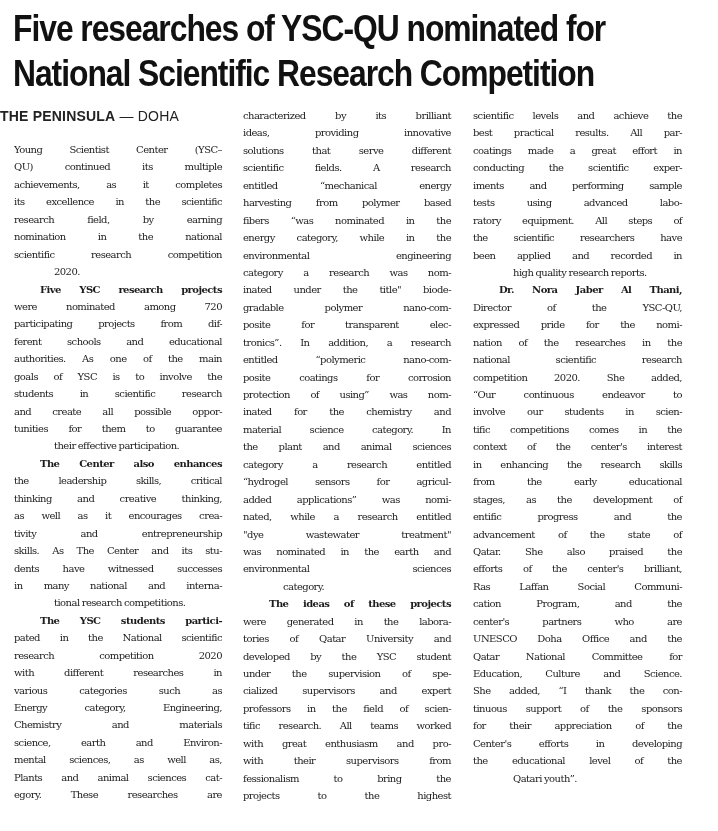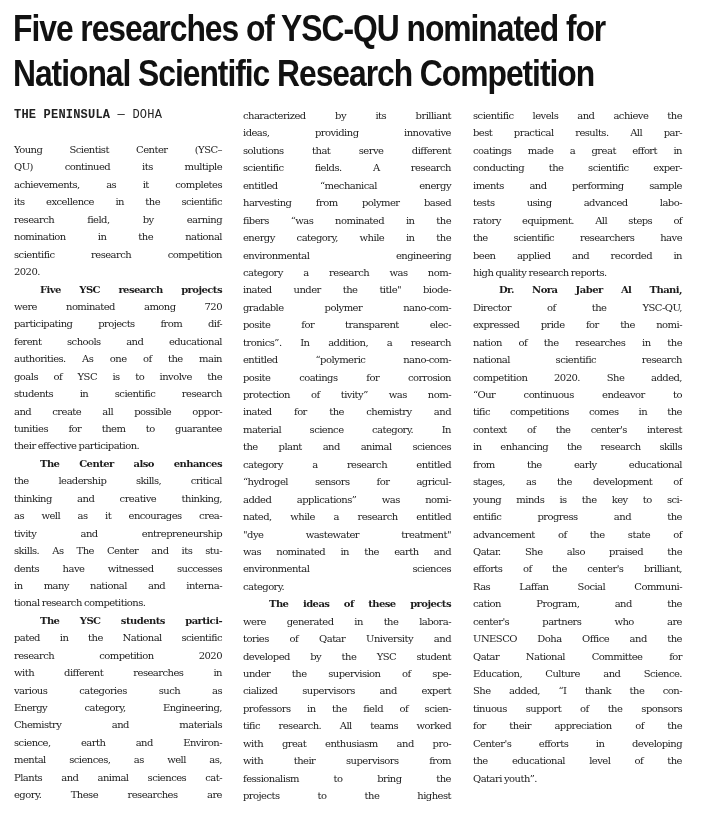--- a/index.html
+++ b/index.html
@@ -5,38 +5,38 @@
   html, body { margin:0; padding:0; background:#ffffff; }
   body { width:718px; height:831px; position:relative; overflow:hidden; color:#1a1a1a; }
   .headline {
     position:absolute; left:13px; top:6px; width:700px;
     font-family:"Liberation Sans", sans-serif; font-weight:bold;
     font-size:37px; line-height:45px; letter-spacing:-1.2px;
     transform:scaleX(0.86); transform-origin:left top; white-space:nowrap; color:#111;
   }
   .headline div { display:block; }
   .byline {
-    position:absolute; left:14px; top:108px;
-    font-family:Liberation Mono, monospace; font-size:12px; color:#222;
+    position:absolute; left:0; top:108px;
+    font-family:Liberation Sans, sans-serif; font-size:14px; color:#222;
     letter-spacing:0.2px;
   }
   .byline .src { font-weight:bold; }
   .col {
     position:absolute; width:208px;
     font-family:"DejaVu Serif", serif; font-size:10px; line-height:17.45px;
     color:#1c1c1c;
   }
   .col1 { left:14px; top:141px; }
   .col2 { left:243px; top:107px; }
   .col3 { left:473px; top:107px; width:209px; }
   .ln {
     display:block; white-space:nowrap; text-align:justify; text-align-last:justify;
     height:17.45px; overflow:visible; letter-spacing:-0.55px; word-spacing:-0.5px;
   }
-  .ln.last { text-align-last:left; }
+  .ln.last { text-align-last:left;margin-left:40px; }
   .ln.indent { padding-left:26px;font-weight:bold; }
 </style>
 </head>
 <body>
 
 <div class="headline">
   <div>Five researches of YSC-QU nominated for</div>
   <div>National Scientific Research Competition</div>
 </div>
 
@@ -94,21 +94,21 @@
     <span class="ln">fibers “was nominated in the</span>
     <span class="ln">energy category, while in the</span>
     <span class="ln">environmental engineering</span>
     <span class="ln">category a research was nom-</span>
     <span class="ln">inated under the title" biode-</span>
     <span class="ln">gradable polymer nano-com-</span>
     <span class="ln">posite for transparent elec-</span>
     <span class="ln">tronics”. In addition, a research</span>
     <span class="ln">entitled “polymeric nano-com-</span>
     <span class="ln">posite coatings for corrosion</span>
-    <span class="ln">protection of tivity” was nom-</span>
+    <span class="ln">protection of using” was nom-</span>
     <span class="ln">inated for the chemistry and</span>
     <span class="ln">material science category. In</span>
     <span class="ln">the plant and animal sciences</span>
     <span class="ln">category a research entitled</span>
     <span class="ln">“hydrogel sensors for agricul-</span>
     <span class="ln">added applications” was nomi-</span>
     <span class="ln">nated, while a research entitled</span>
     <span class="ln">"dye wastewater treatment"</span>
     <span class="ln">was nominated in the earth and</span>
     <span class="ln">environmental sciences</span>
@@ -137,26 +137,26 @@
     <span class="ln">the scientific researchers have</span>
     <span class="ln">been applied and recorded in</span>
     <span class="ln last">high quality research reports.</span>
     <span class="ln indent">Dr. Nora Jaber Al Thani,</span>
     <span class="ln">Director of the YSC-QU,</span>
     <span class="ln">expressed pride for the nomi-</span>
     <span class="ln">nation of the researches in the</span>
     <span class="ln">national scientific research</span>
     <span class="ln">competition 2020. She added,</span>
     <span class="ln">“Our continuous endeavor to</span>
+    <span class="ln">involve our students in scien-</span>
     <span class="ln">tific competitions comes in the</span>
     <span class="ln">context of the center's interest</span>
     <span class="ln">in enhancing the research skills</span>
     <span class="ln">from the early educational</span>
     <span class="ln">stages, as the development of</span>
-    <span class="ln">young minds is the key to sci-</span>
     <span class="ln">entific progress and the</span>
     <span class="ln">advancement of the state of</span>
     <span class="ln">Qatar. She also praised the</span>
     <span class="ln">efforts of the center's brilliant,</span>
     <span class="ln">Ras Laffan Social Communi-</span>
     <span class="ln">cation Program, and the</span>
     <span class="ln">center's partners who are</span>
     <span class="ln">UNESCO Doha Office and the</span>
     <span class="ln">Qatar National Committee for</span>
     <span class="ln">Education, Culture and Science.</span>

